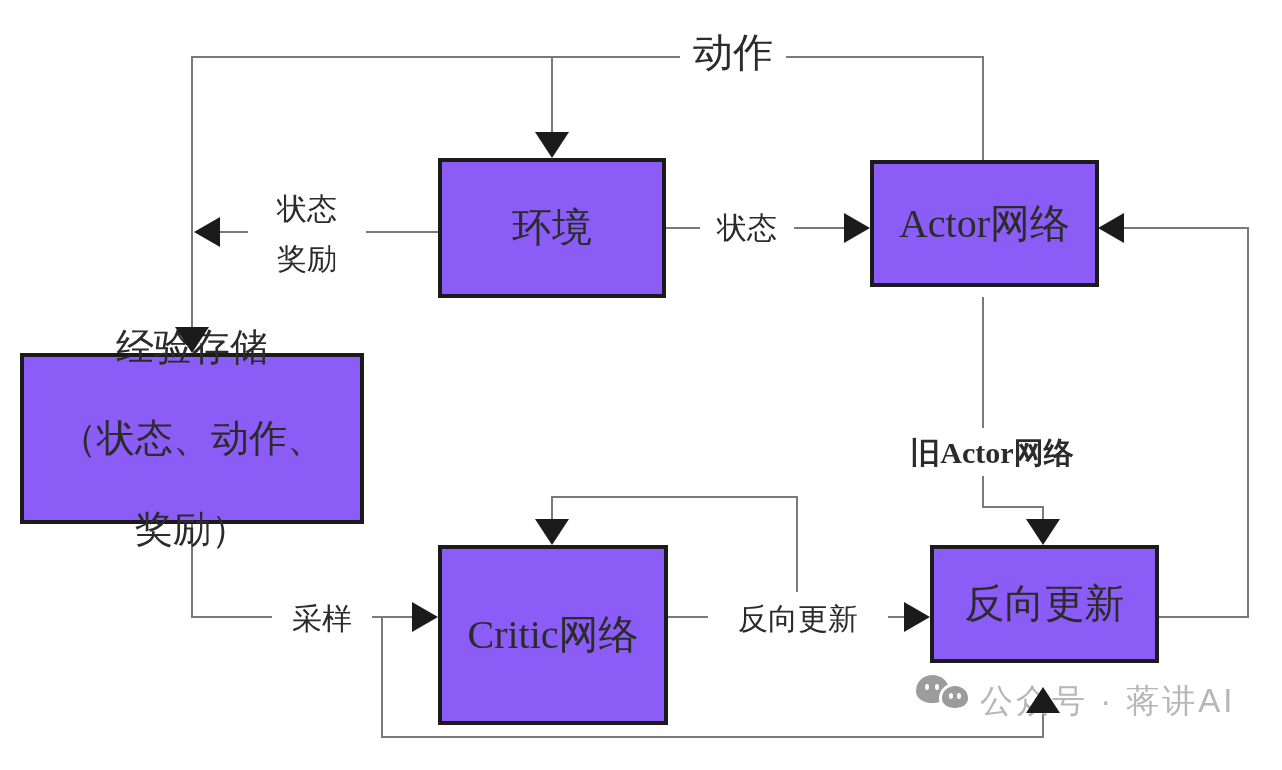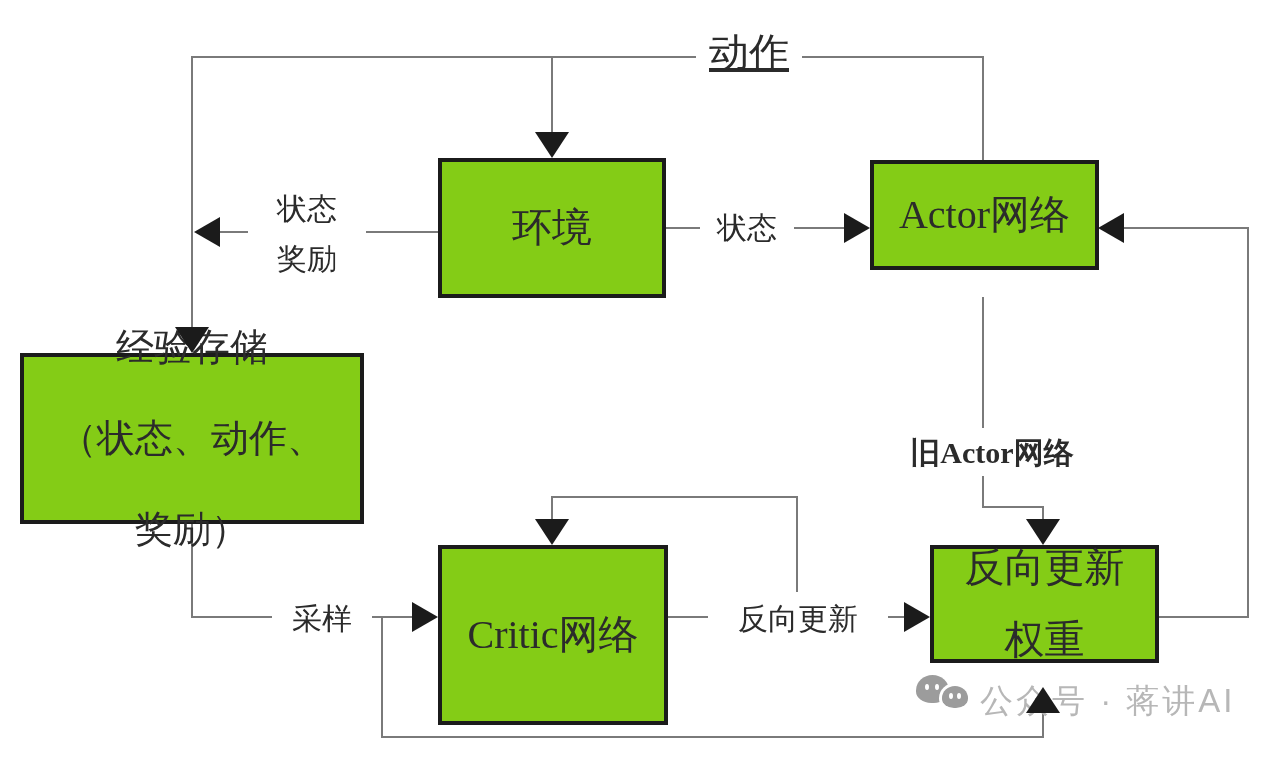--- a/index.html
+++ b/index.html
@@ -5,21 +5,21 @@
   :root{
     --background:#ffffff; --box-border:#1b1b1b; --line:#7a7a7a;
     --arrow:#1b1b1b; --text:#2b2b2b; --watermark:#b7b7b7; --watermark-icon:#9c9c9c;
   }
   html,body{margin:0;padding:0;background:#fff;}
   .canvas{
     position:relative; width:1282px; height:770px; background:var(--background);
     font-family:"Liberation Serif","DejaVu Serif",serif; color:var(--text); overflow:hidden;
   }
   .node{
-    position:absolute; background:#84cc16; border:4px solid var(--box-border);
+    position:absolute; background:#8b5cf6; border:4px solid var(--box-border);
     box-sizing:border-box; display:flex; flex-direction:column; align-items:center;
     justify-content:center; text-align:center; font-size:40px; line-height:1.3; z-index:3;
   }
   .hline,.vline{position:absolute; background:var(--line); z-index:1;}
   .hline{height:2px;} .vline{width:2px;}
   .lbl{
     position:absolute; background:var(--background); display:flex; align-items:center;
     justify-content:center; font-size:30px; z-index:2; text-align:center; line-height:1.3;
   }
   .arrow{position:absolute; width:0; height:0; z-index:4;}
@@ -77,56 +77,55 @@
       <div class="wm-eye" style="left:9px;top:9px;"></div>
       <div class="wm-eye" style="left:19px;top:9px;"></div>
     </div>
     <div class="wm-bubble wm-small">
       <div class="wm-eye" style="left:7px;top:7px;"></div>
       <div class="wm-eye" style="left:15px;top:7px;"></div>
     </div>
   </div>
   <div class="watermark-text">公众号 · 蒋讲AI</div>
 
-  <div class="lbl" style="left:696px;top:28px;width:106px;height:50px;font-size:40px;text-decoration:underline;">动作</div>
+  <div class="lbl" style="left:680px;top:28px;width:106px;height:50px;font-size:40px;">动作</div>
 
   <div class="lbl" style="left:248px;top:182px;width:118px;height:104px;flex-direction:column;line-height:50px;">
     <span>状态</span>
     <span>奖励</span>
   </div>
 
   <div class="lbl" style="left:700px;top:202px;width:94px;height:50px;">状态</div>
 
   <div class="lbl" style="left:876px;top:428px;width:232px;height:48px;font-weight:bold;">旧Actor网络</div>
 
   <div class="lbl" style="left:272px;top:592px;width:100px;height:52px;">采样</div>
 
   <div class="lbl" style="left:708px;top:594px;width:180px;height:48px;">反向更新</div>
 
   <div class="node" style="left:438px;top:158px;width:228px;height:140px;">
     <span>环境</span>
   </div>
 
-  <div class="node" style="left:870px;top:160px;width:229px;height:110px;">
+  <div class="node" style="left:870px;top:160px;width:229px;height:127px;">
     <span>Actor网络</span>
   </div>
 
   <div class="node exp-text" style="left:20px;top:353px;width:344px;height:171px;gap:36px;">
     <span>经验存储</span>
     <span>（状态、动作、</span>
     <span>奖励）</span>
   </div>
 
   <div class="node" style="left:438px;top:545px;width:230px;height:180px;">
     <span>Critic网络</span>
   </div>
 
   <div class="node two-line" style="left:930px;top:545px;width:229px;height:118px;gap:20px;">
     <span>反向更新</span>
-    <span>权重</span>
   </div>
 
   <div class="arrow down" style="left:535px;top:132px;"></div>
   <div class="arrow down" style="left:175px;top:327px;"></div>
   <div class="arrow left" style="left:194px;top:217px;"></div>
   <div class="arrow right" style="left:844px;top:213px;"></div>
   <div class="arrow left" style="left:1098px;top:213px;"></div>
   <div class="arrow down" style="left:1026px;top:519px;"></div>
   <div class="arrow down" style="left:535px;top:519px;"></div>
   <div class="arrow right" style="left:412px;top:602px;"></div>

